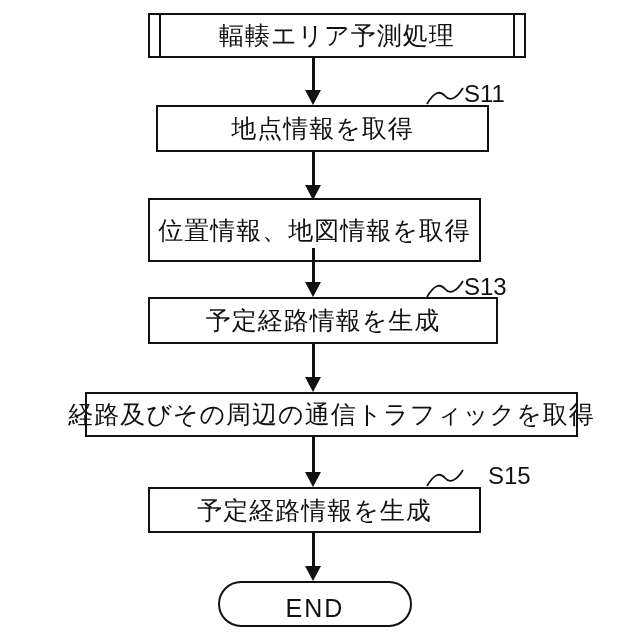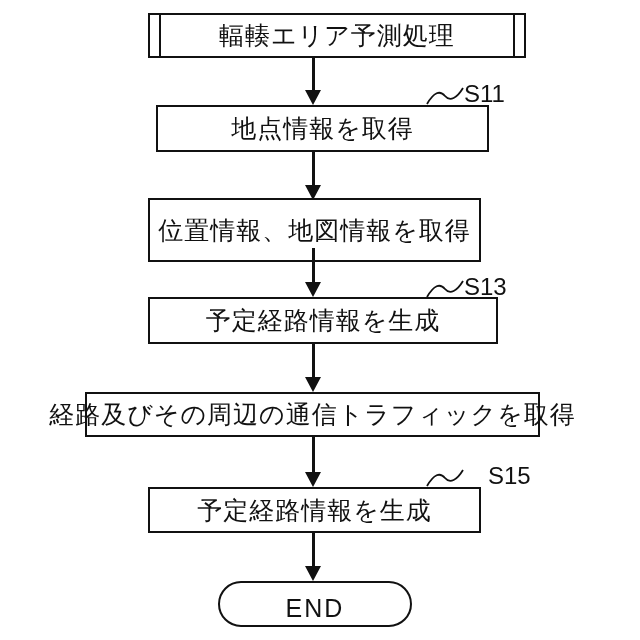--- a/index.html
+++ b/index.html
@@ -132,21 +132,21 @@
       <path d="M1 28 C8 16, 14 14, 19 20 C24 26, 31 22, 37 12" stroke="#111111" stroke-width="1.8" fill="none"></path>
     </svg>
     <span class="tag-text">S13</span>
   </div>
 
   <div class="arrow" style="left:305px; top:344px; height:48px;">
     <span class="arrow-line"></span>
     <span class="arrow-head"></span>
   </div>
 
-  <div class="box" style="left:85px; top:392px; width:455px; height:45px;">
+  <div class="box" style="left:85px; top:392px; width:493px; height:45px;">
     <span class="box-label">経路及びその周辺の通信トラフィックを取得</span>
   </div>
 
   <div class="arrow" style="left:305px; top:437px; height:50px;">
     <span class="arrow-line"></span>
     <span class="arrow-head"></span>
   </div>
 
   <div class="box" style="left:148px; top:487px; width:333px; height:46px;">
     <span class="box-label">予定経路情報を生成</span>

